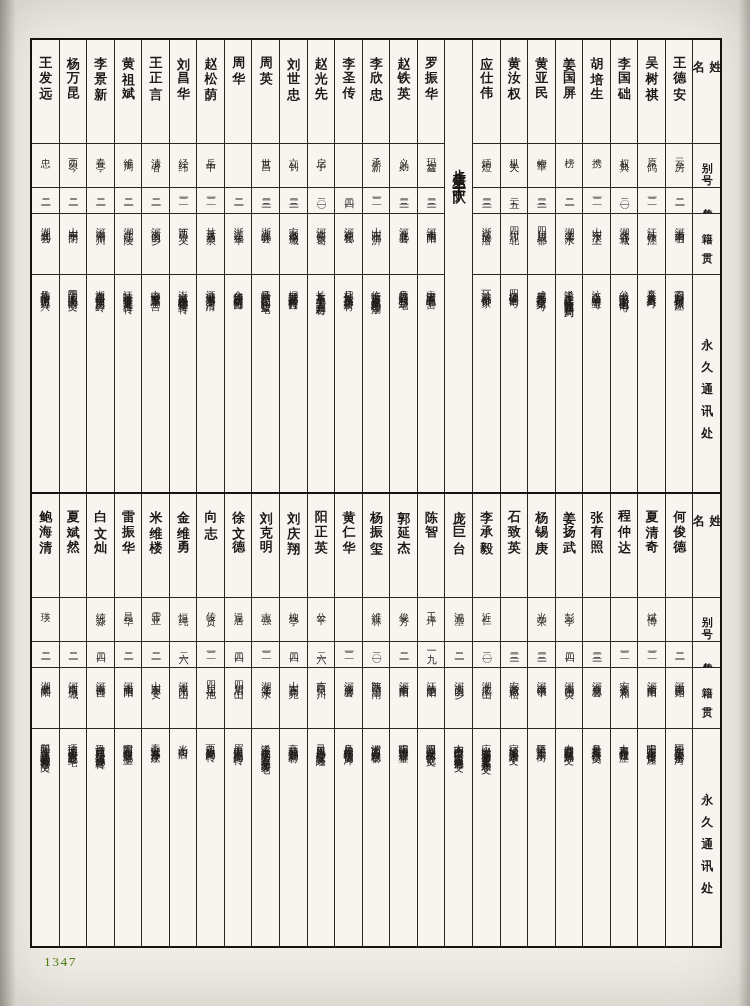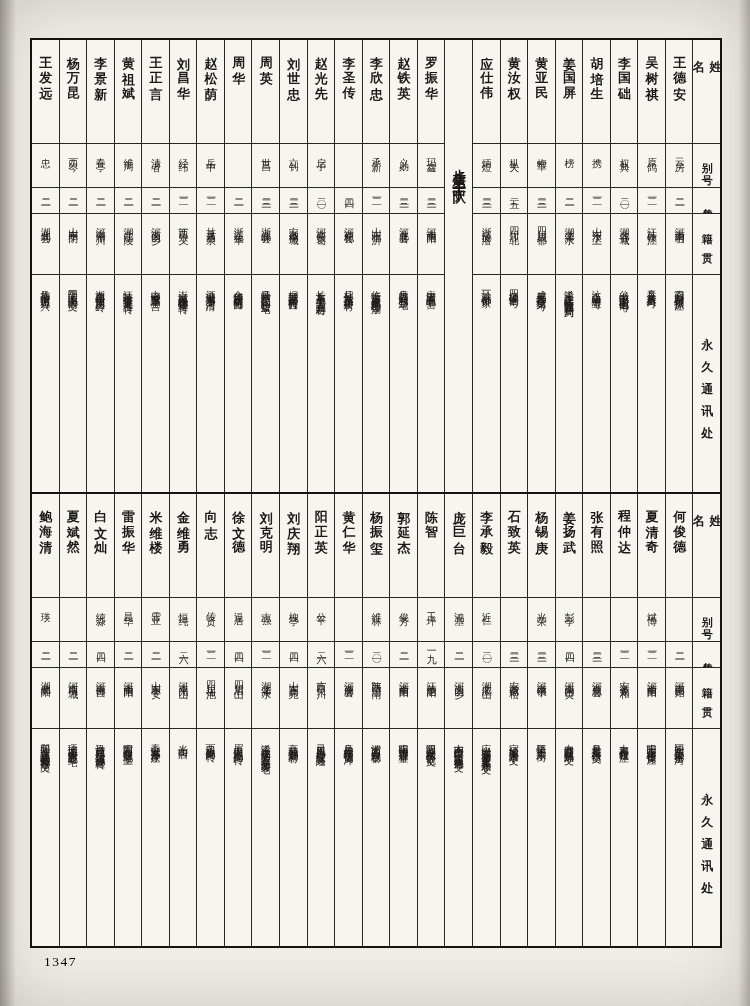--- a/index.html
+++ b/index.html
@@ -63,21 +63,21 @@
   .hdr .cell { align-items: center; padding-top: 0; }
   .hdr .c-name { align-items: flex-start; padding-top: 10px; }
   .t-h-name    { font-size: 12.5px; font-weight: bold; letter-spacing: 48px; }
   .t-h-alias   { font-size: 11px;   font-weight: bold; letter-spacing: 12px; }
   .t-h-age     { font-size: 9.5px;  font-weight: bold; letter-spacing: 0;  line-height: 1.05; }
   .t-h-origin  { font-size: 11px;   font-weight: bold; letter-spacing: 20px; }
   .t-h-address { font-size: 12px;   font-weight: bold; letter-spacing: 22px; }
 
   .page-number {
     position: absolute; left: 44px; top: 954px;
-    font-size: 13.5px; letter-spacing: 1.5px; color: #000000;
+    font-size: 13.5px; letter-spacing: 1.5px; color: #4d7c0f;
   }
 </style>
 </head>
 <body>
 
 <div class="scan">
   <div class="table-frame">
     <div class="block" id="block-top">
         <div class="col hdr">
           <div class="cell c-name">

